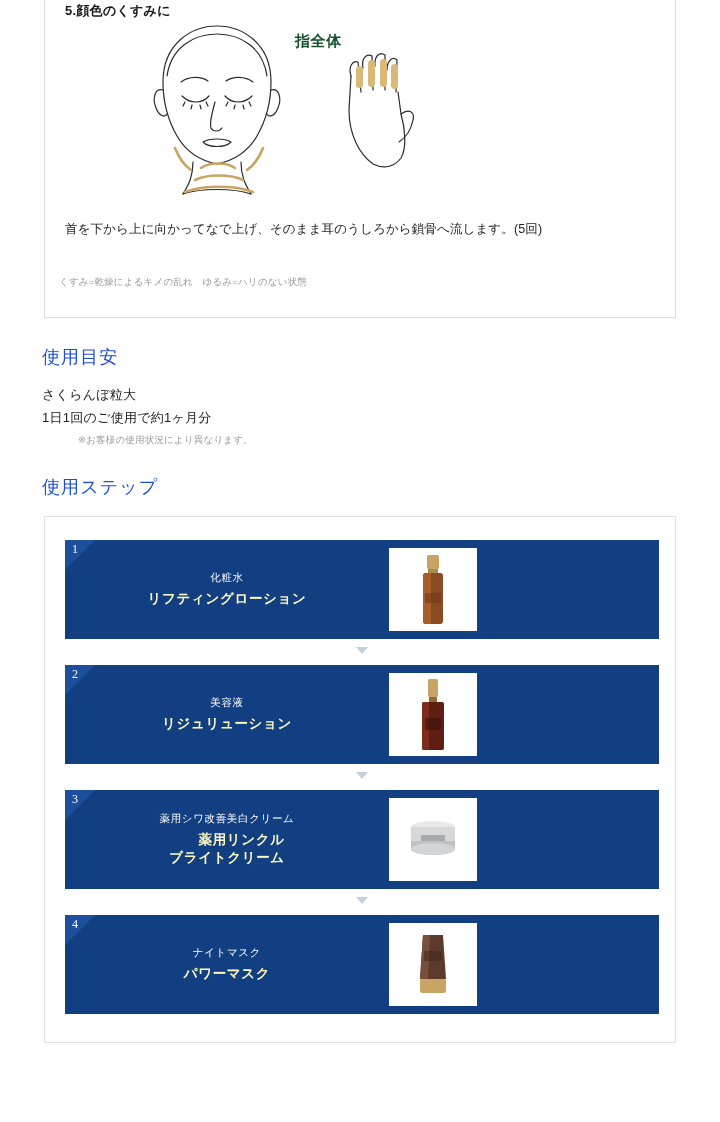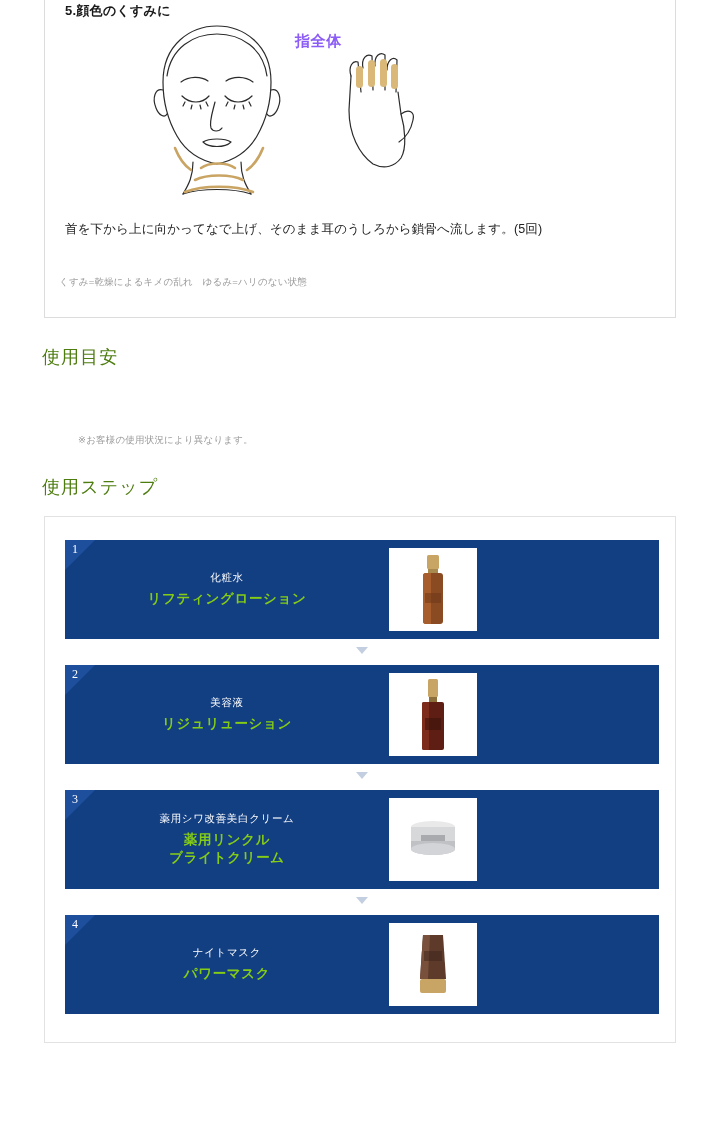--- a/index.html
+++ b/index.html
@@ -50,21 +50,21 @@
     width: 330px;
     height: 180px;
   }
   .hand-label {
     position: absolute;
     left: 250px;
     top: 42px;
     font-size: 15px;
     font-weight: bold;
     letter-spacing: .04em;
-    color: #8b5cf6;
+    color: #14532d;
   }
 
   .massage-desc {
     position: absolute;
     left: 20px;
     top: 228px;
     width: 580px;
     font-size: 12.5px;
     line-height: 1.85;
     color: #222;
@@ -78,21 +78,21 @@
     color: #9a9a9a;
     letter-spacing: .02em;
   }
 
   
   .sec-heading {
     position: absolute;
     left: 42px;
     font-size: 18px;
     font-weight: normal;
-    color: #4d7c0f;
+    color: #1d4ed8;
     letter-spacing: .06em;
     text-align: right;
   }
   #h-guide { top: 345px; }
   #h-steps { top: 475px; font-family: Liberation Mono, monospace; }
 
   .guide-body {
     position: absolute;
     left: 42px;
     top: 384px;
@@ -168,24 +168,25 @@
   }
   .step-sub {
     font-size: 10.5px;
     color: #ffffff;
     letter-spacing: .06em;
     margin-bottom: 5px;
   }
   .step-name {
     font-size: 13.5px;
     font-weight: bold;
-    color: #84cc16;
+    color: #fef9c3;
     letter-spacing: .05em;
     line-height: 1.35;
     white-space: pre-line;
+    text-align: right;
   }
   .step-thumb {
     position: absolute;
     left: 324px;
     top: 8px;
     width: 88px;
     height: 83px;
     background: #ffffff;
     display: flex;
     align-items: center;
@@ -278,20 +279,22 @@
       </svg>
     </div>
 
     <div class="hand-label">指全体</div>
 
     <div class="massage-desc">首を下から上に向かってなで上げ、そのまま耳のうしろから鎖骨へ流します。(5回)</div>
     <div class="massage-note">くすみ=乾燥によるキメの乱れ　ゆるみ=ハリのない状態</div>
   </div>
 
   <div class="sec-heading" id="h-guide">使用目安</div>
+  <div class="guide-body" style="white-space: pre-line;">さくらんぼ粒大
+1日1回のご使用で約1ヶ月分</div>
   <div class="guide-note">※お客様の使用状況により異なります。</div>
 
   <div class="sec-heading" id="h-steps">使用ステップ</div>
 
   <div class="steps-card">
     <div class="steps-inner">
 
       <div class="step-row">
         <div class="step-corner"></div>
         <div class="step-num">1</div>

